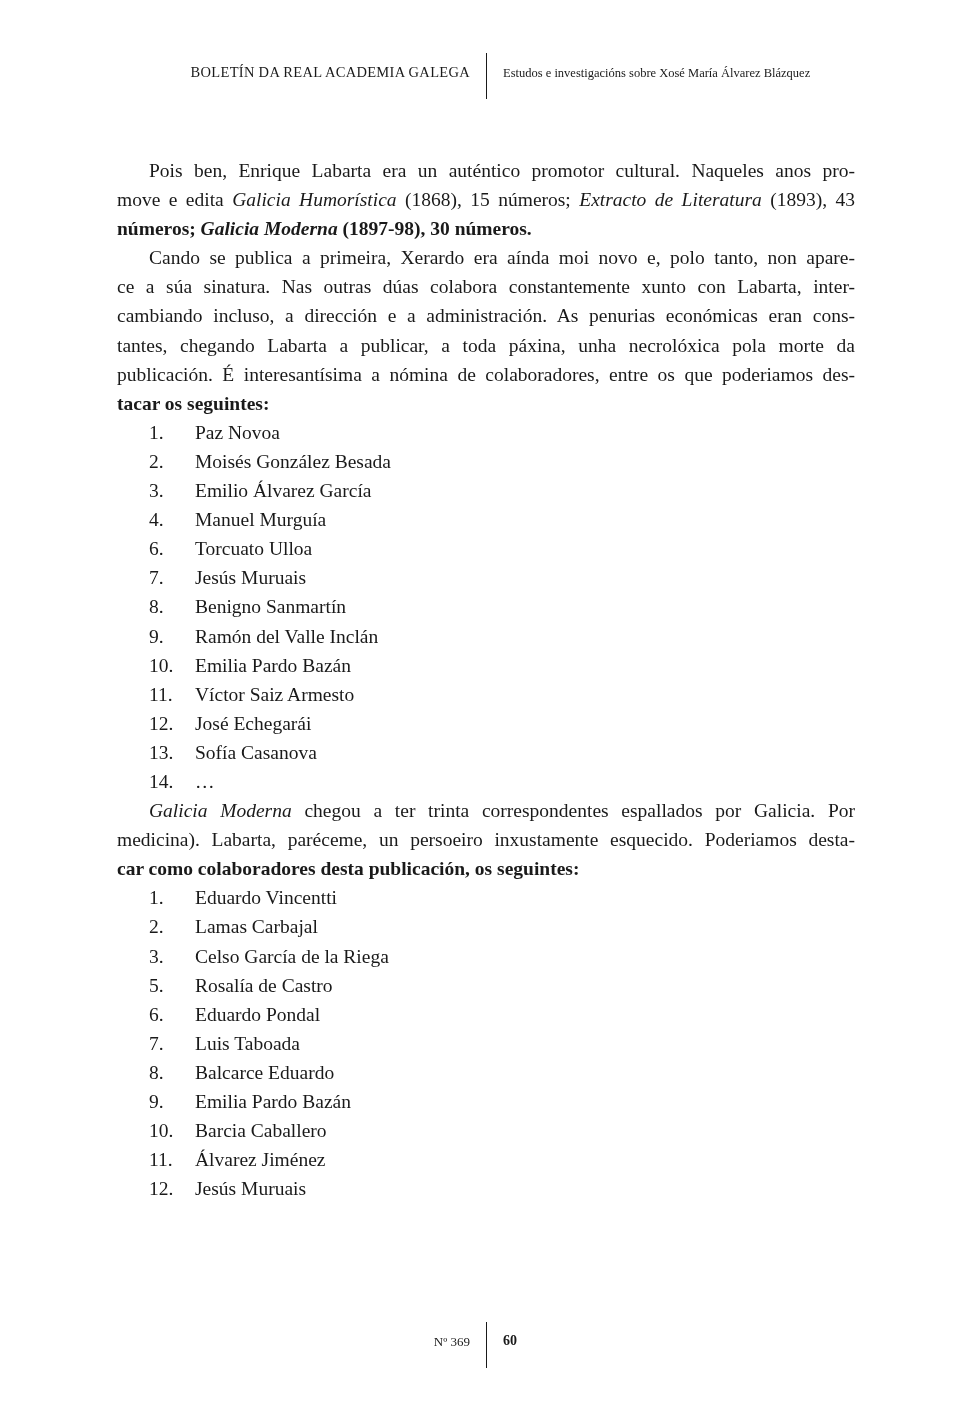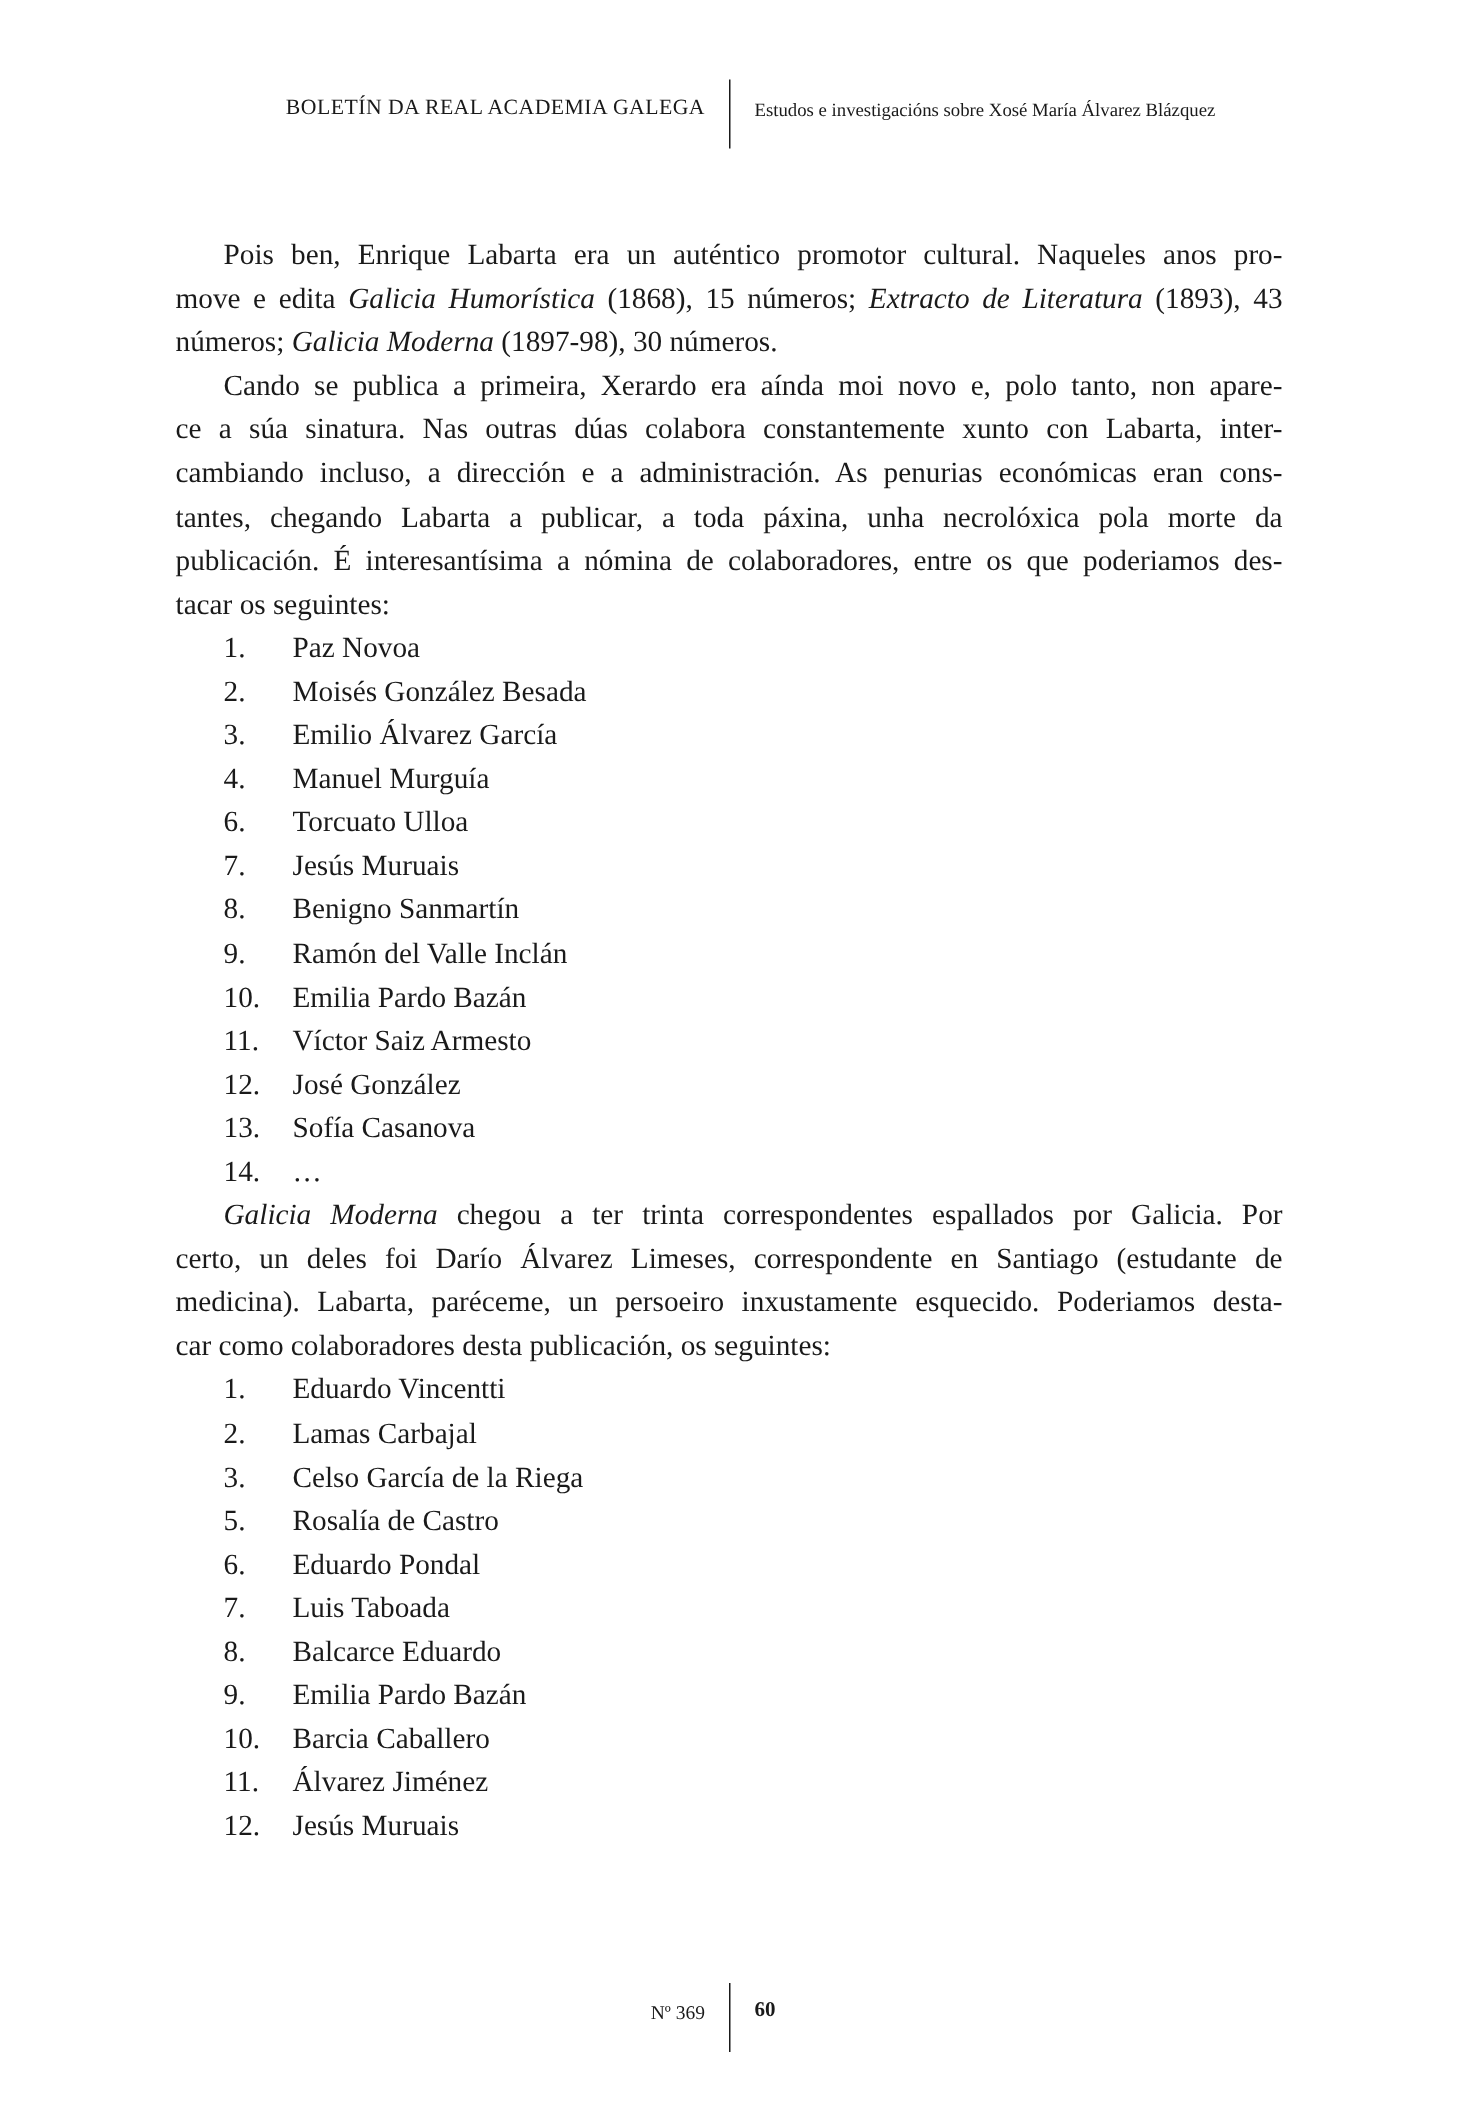--- a/index.html
+++ b/index.html
@@ -5,21 +5,21 @@
   html, body { margin: 0; padding: 0; background: #ffffff; }
   body { width: 975px; height: 1417px; position: relative; overflow: hidden;
          font-family: "Liberation Serif", "DejaVu Serif", serif; color: #1a1a1a; }
   .header-left { position: absolute; top: 64px; right: 505px; font-size: 14.5px; letter-spacing: 0.3px; white-space: nowrap; margin-left: 32px; }
   .header-right { position: absolute; top: 66px; left: 503px; font-size: 12.5px; white-space: nowrap; text-align: right; }
   .vrule { position: absolute; left: 486px; width: 1.3px; background: #1a1a1a; }
   .vrule.top { top: 53px; height: 46px; }
   .vrule.bottom { top: 1322px; height: 46px; }
   .body { position: absolute; top: 156px; left: 117px; width: 738px; font-size: 19.5px; line-height: 29.1px; }
   .line { display: block; text-align: justify; text-align-last: justify; white-space: nowrap; height: 29.1px; }
-  .line.last { text-align-last: left; }
+  .line.last { text-align-last: left; font-weight: bold; }
   .line.indent { padding-left: 32px; }
   .line i { font-style: italic; }
   .list-item { display: block; height: 29.1px; white-space: nowrap; }
   .list-num { display: inline-block; width: 46px; margin-left: 32px; }
   .list-name { display: inline-block; }
   .footer-left { position: absolute; top: 1334px; right: 505px; font-size: 13px; white-space: nowrap; }
   .footer-right { position: absolute; top: 1333px; left: 503px; font-size: 14px; font-weight: bold; white-space: nowrap; }
 </style>
 </head>
 <body>
@@ -46,27 +46,26 @@
       <span class="list-item"><span class="list-num">1.</span><span class="list-name">Paz Novoa</span></span>
       <span class="list-item"><span class="list-num">2.</span><span class="list-name">Moisés González Besada</span></span>
       <span class="list-item"><span class="list-num">3.</span><span class="list-name">Emilio Álvarez García</span></span>
       <span class="list-item"><span class="list-num">4.</span><span class="list-name">Manuel Murguía</span></span>
       <span class="list-item"><span class="list-num">6.</span><span class="list-name">Torcuato Ulloa</span></span>
       <span class="list-item"><span class="list-num">7.</span><span class="list-name">Jesús Muruais</span></span>
       <span class="list-item"><span class="list-num">8.</span><span class="list-name">Benigno Sanmartín</span></span>
       <span class="list-item"><span class="list-num">9.</span><span class="list-name">Ramón del Valle Inclán</span></span>
       <span class="list-item"><span class="list-num">10.</span><span class="list-name">Emilia Pardo Bazán</span></span>
       <span class="list-item"><span class="list-num">11.</span><span class="list-name">Víctor Saiz Armesto</span></span>
-      <span class="list-item"><span class="list-num">12.</span><span class="list-name">José González</span></span>
+      <span class="list-item"><span class="list-num">12.</span><span class="list-name">José Echegarái</span></span>
       <span class="list-item"><span class="list-num">13.</span><span class="list-name">Sofía Casanova</span></span>
       <span class="list-item"><span class="list-num">14.</span><span class="list-name">…</span></span>
     </div>
   <div id="p3">
       <span class="line indent"><i>Galicia Moderna</i><span> chegou a ter trinta correspondentes espallados por Galicia. Por</span></span>
-      <span class="line"><span>certo, un deles foi Darío Álvarez Limeses, correspondente en Santiago (estudante de</span></span>
       <span class="line"><span>medicina). Labarta, paréceme, un persoeiro inxustamente esquecido. Poderiamos desta-</span></span>
       <span class="line last"><span>car como colaboradores desta publicación, os seguintes:</span></span>
     </div>
   <div id="list2">
       <span class="list-item"><span class="list-num">1.</span><span class="list-name">Eduardo Vincentti</span></span>
       <span class="list-item"><span class="list-num">2.</span><span class="list-name">Lamas Carbajal</span></span>
       <span class="list-item"><span class="list-num">3.</span><span class="list-name">Celso García de la Riega</span></span>
       <span class="list-item"><span class="list-num">5.</span><span class="list-name">Rosalía de Castro</span></span>
       <span class="list-item"><span class="list-num">6.</span><span class="list-name">Eduardo Pondal</span></span>
       <span class="list-item"><span class="list-num">7.</span><span class="list-name">Luis Taboada</span></span>

